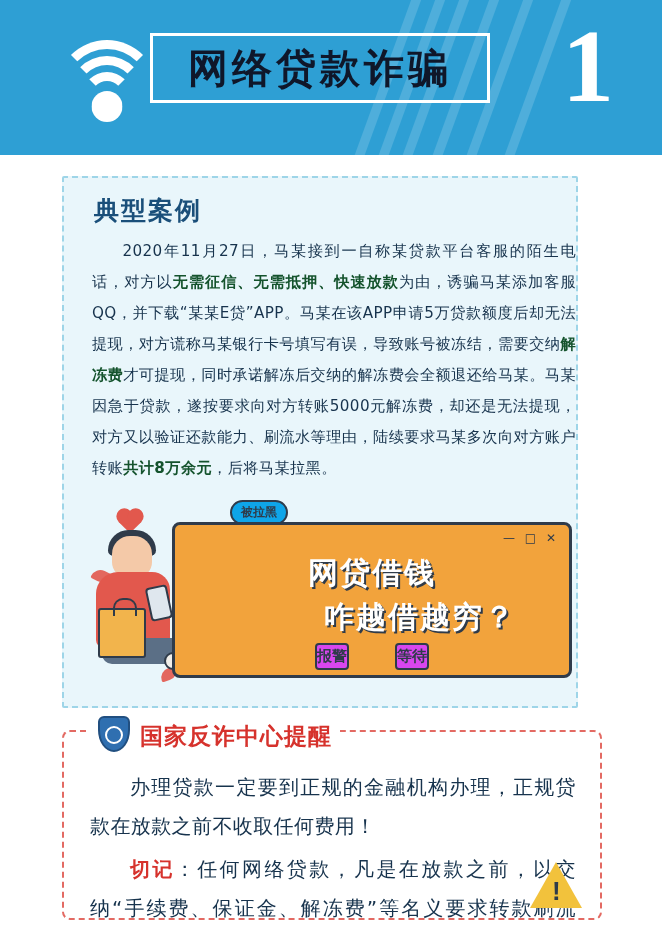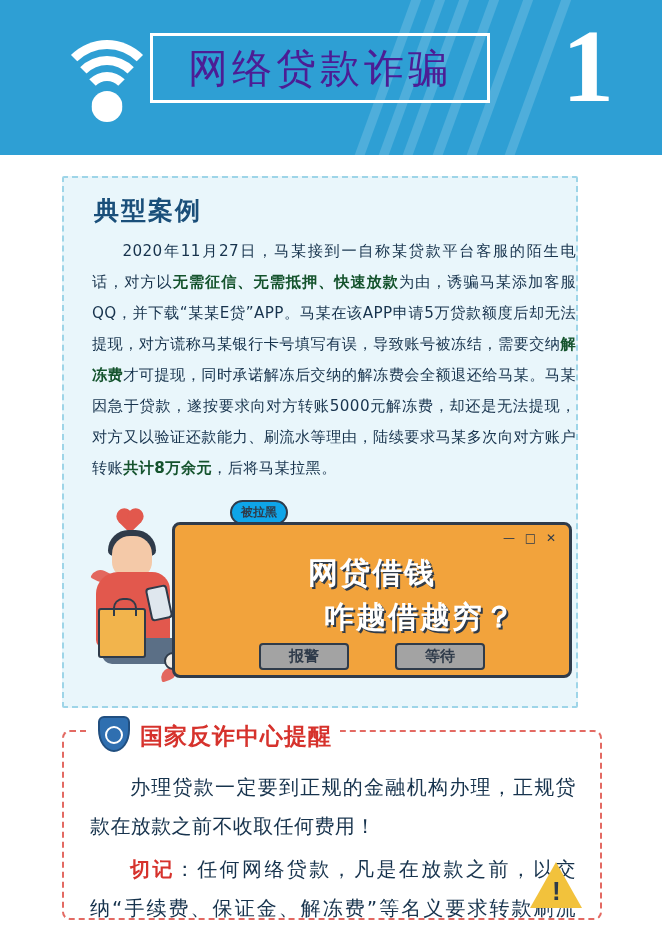--- a/index.html
+++ b/index.html
@@ -76,22 +76,22 @@
     height: 70px;
     border: 3px solid #ffffff;
     box-sizing: border-box;
     display: flex;
     align-items: center;
     justify-content: center;
   }
   .title-box .title-text {
     font-family: "DejaVu Sans", sans-serif;
     font-size: 40px;
-    font-weight: normal;
-    color: #4c1d95;
+    font-weight: bold;
+    color: #0f172a;
     letter-spacing: 4px;
   }
   .big-number {
     position: absolute;
     right: 48px;
     top: 14px;
     font-family: "Liberation Serif", serif;
     font-size: 104px;
     font-weight: bold;
     color: #ffffff;
@@ -180,24 +180,24 @@
   .ill-btns {
     position: absolute;
     left: 0;
     top: 118px;
     width: 100%;
     display: flex;
     justify-content: center;
     gap: 46px;
   }
   .ill-btn {
-    background: #a3a3a3;
+    background: #d946ef;
     border: 2px solid #2f3b4a;
     border-radius: 4px;
-    padding: 2px 28px;
+    padding: 2px 0;
     font-family: "DejaVu Sans", sans-serif;
     font-size: 15px;
     font-weight: bold;
     color: #2f3b4a;
   }
   .bubble {
     position: absolute;
     left: 144px;
     top: 0px;
     background: #0ea5e9;

